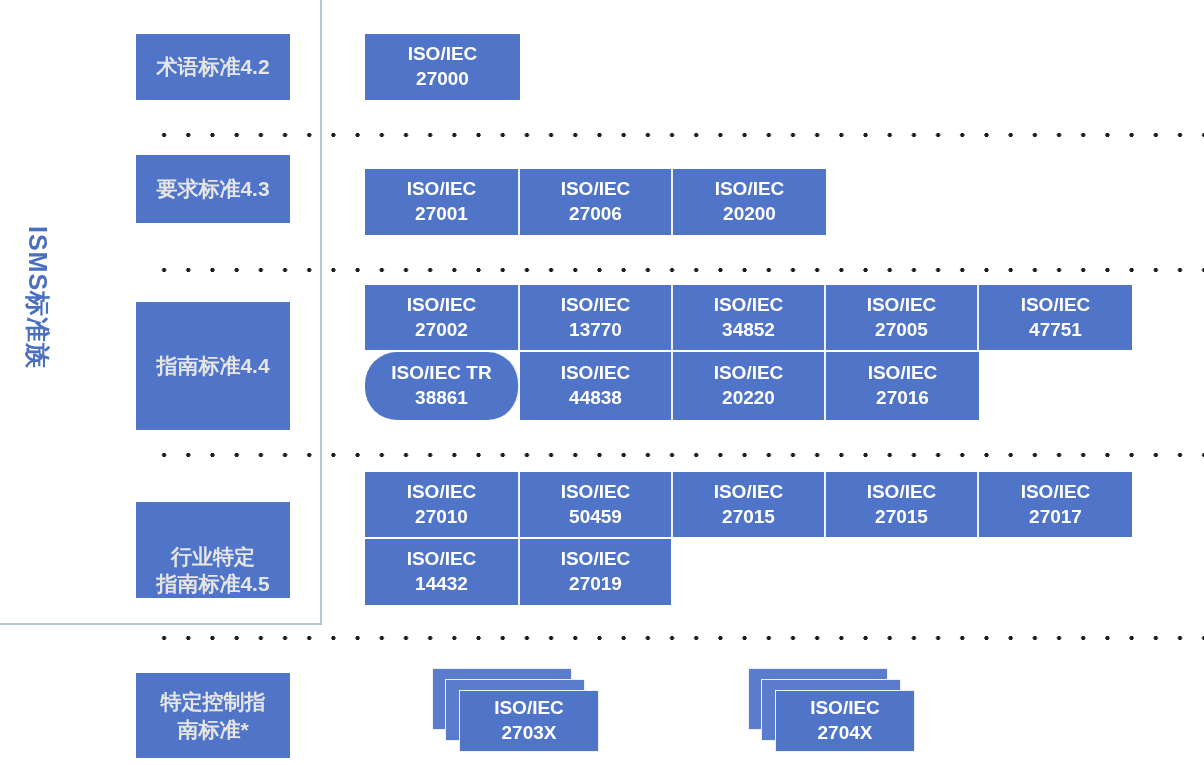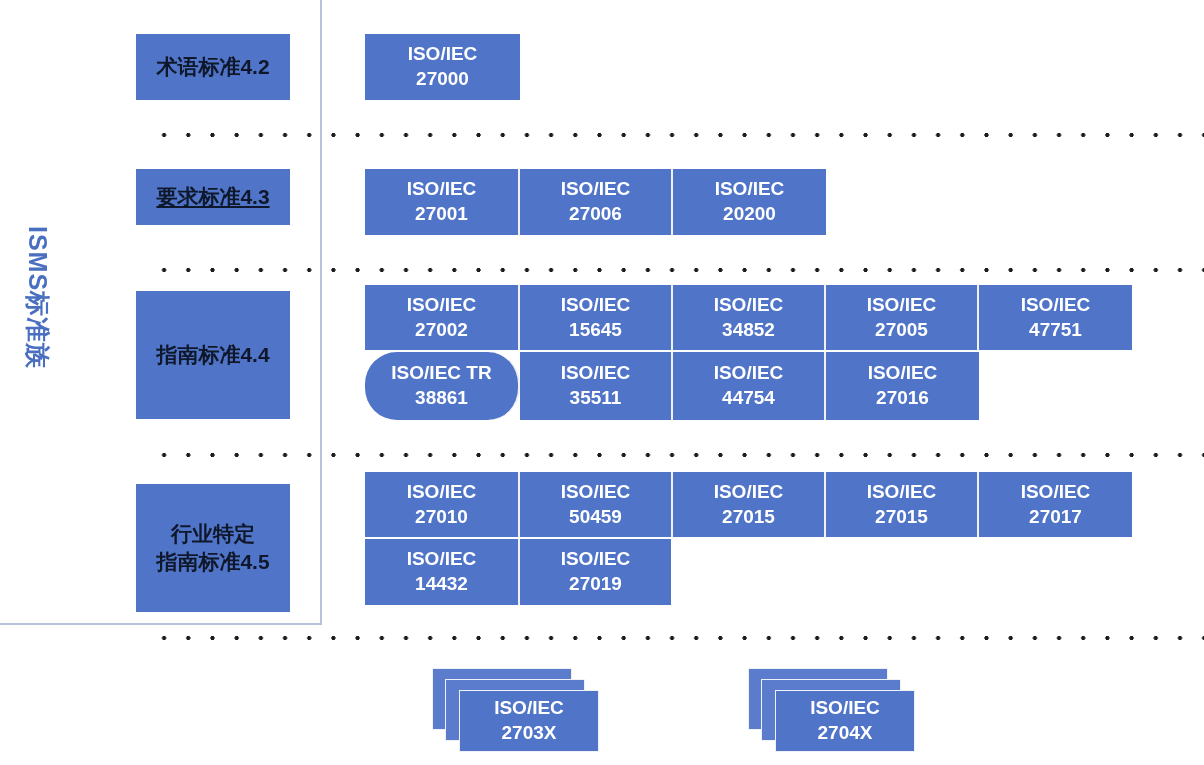--- a/index.html
+++ b/index.html
@@ -29,21 +29,21 @@
   .dots{
     position:absolute;height:6px;left:152px;right:0;
     background-image:radial-gradient(circle, #1b1b1b 1.9px, rgba(0,0,0,0) 2.2px);
     background-size:24.2px 6px;background-repeat:repeat-x;
     background-position:0 center;
   }
 
   
   .cat{
     position:absolute;left:136px;width:154px;
-    background:#4f74c8;color:#0f172a;
+    background:#4f74c8;color:#e5e5e5;
     display:flex;align-items:center;justify-content:center;
     text-align:center;font-size:21px;font-weight:700;line-height:1.32;
     box-sizing:border-box;
   }
 
   
   .iso{
     position:absolute;background:#4f74c8;color:#ffffff;
     display:flex;flex-direction:column;align-items:center;justify-content:center;
     text-align:center;font-size:19px;font-weight:700;line-height:1.3;
@@ -80,76 +80,76 @@
   <div class="dots" style="top:452px;"></div>
   <div class="dots" style="top:635px;"></div>
 
   <div class="cat" style="top:34px;height:66px;">术语标准4.2</div>
 
   <div class="iso last" style="left:365px;top:34px;width:155px;height:66px;">
     <span class="l1">ISO/IEC</span>
     <span class="l2">27000</span>
   </div>
 
-  <div class="cat" style="top:169px;height:56px;text-decoration:underline;">要求标准4.3</div>
+  <div class="cat" style="top:155px;height:68px;">要求标准4.3</div>
 
   <div class="iso" style="left:365px;top:169px;width:155px;height:66px;">
     <span class="l1">ISO/IEC</span>
     <span class="l2">27001</span>
   </div>
   <div class="iso" style="left:520px;top:169px;width:153px;height:66px;">
     <span class="l1">ISO/IEC</span>
     <span class="l2">27006</span>
   </div>
   <div class="iso last" style="left:673px;top:169px;width:153px;height:66px;">
     <span class="l1">ISO/IEC</span>
     <span class="l2">20200</span>
   </div>
 
-  <div class="cat" style="top:291px;height:128px;text-align:right;">指南标准4.4</div>
+  <div class="cat" style="top:302px;height:128px;text-align:right;">指南标准4.4</div>
 
   <div class="iso" style="left:365px;top:285px;width:155px;height:65px;">
     <span class="l1">ISO/IEC</span>
     <span class="l2">27002</span>
   </div>
   <div class="iso" style="left:520px;top:285px;width:153px;height:65px;">
     <span class="l1">ISO/IEC</span>
-    <span class="l2">15645</span>
+    <span class="l2">13770</span>
   </div>
   <div class="iso" style="left:673px;top:285px;width:153px;height:65px;">
     <span class="l1">ISO/IEC</span>
     <span class="l2">34852</span>
   </div>
   <div class="iso" style="left:826px;top:285px;width:153px;height:65px;">
     <span class="l1">ISO/IEC</span>
     <span class="l2">27005</span>
   </div>
   <div class="iso last" style="left:979px;top:285px;width:153px;height:65px;">
     <span class="l1">ISO/IEC</span>
     <span class="l2">47751</span>
   </div>
 
   <div class="iso" style="left:365px;top:352px;width:155px;height:68px;border-radius:32px;">
     <span class="l1">ISO/IEC TR</span>
     <span class="l2">38861</span>
   </div>
   <div class="iso" style="left:520px;top:352px;width:153px;height:68px;">
     <span class="l1">ISO/IEC</span>
-    <span class="l2">35511</span>
+    <span class="l2">44838</span>
   </div>
   <div class="iso" style="left:673px;top:352px;width:153px;height:68px;">
     <span class="l1">ISO/IEC</span>
-    <span class="l2">44754</span>
+    <span class="l2">20220</span>
   </div>
   <div class="iso last" style="left:826px;top:352px;width:153px;height:68px;">
     <span class="l1">ISO/IEC</span>
     <span class="l2">27016</span>
   </div>
 
-  <div class="cat" style="top:484px;height:128px;">
+  <div class="cat" style="top:502px;height:96px;align-items:flex-end;">
     <div>
       <span>行业特定</span><br>
       <span>指南标准4.5</span>
     </div>
   </div>
 
   <div class="iso" style="left:365px;top:472px;width:155px;height:65px;">
     <span class="l1">ISO/IEC</span>
     <span class="l2">27010</span>
   </div>
@@ -172,20 +172,26 @@
 
   <div class="iso" style="left:365px;top:539px;width:155px;height:66px;">
     <span class="l1">ISO/IEC</span>
     <span class="l2">14432</span>
   </div>
   <div class="iso last" style="left:520px;top:539px;width:151px;height:66px;">
     <span class="l1">ISO/IEC</span>
     <span class="l2">27019</span>
   </div>
 
+  <div class="cat" style="top:673px;height:85px;">
+    <div>
+      <span>特定控制指</span><br>
+      <span>南标准*</span>
+    </div>
+  </div>
 
   <div class="stack" style="left:432px;top:668px;">
     <div class="card c3"></div>
     <div class="card c2"></div>
     <div class="card c1">
       <span class="l1">ISO/IEC</span>
       <span class="l2">2703X</span>
     </div>
   </div>
 

